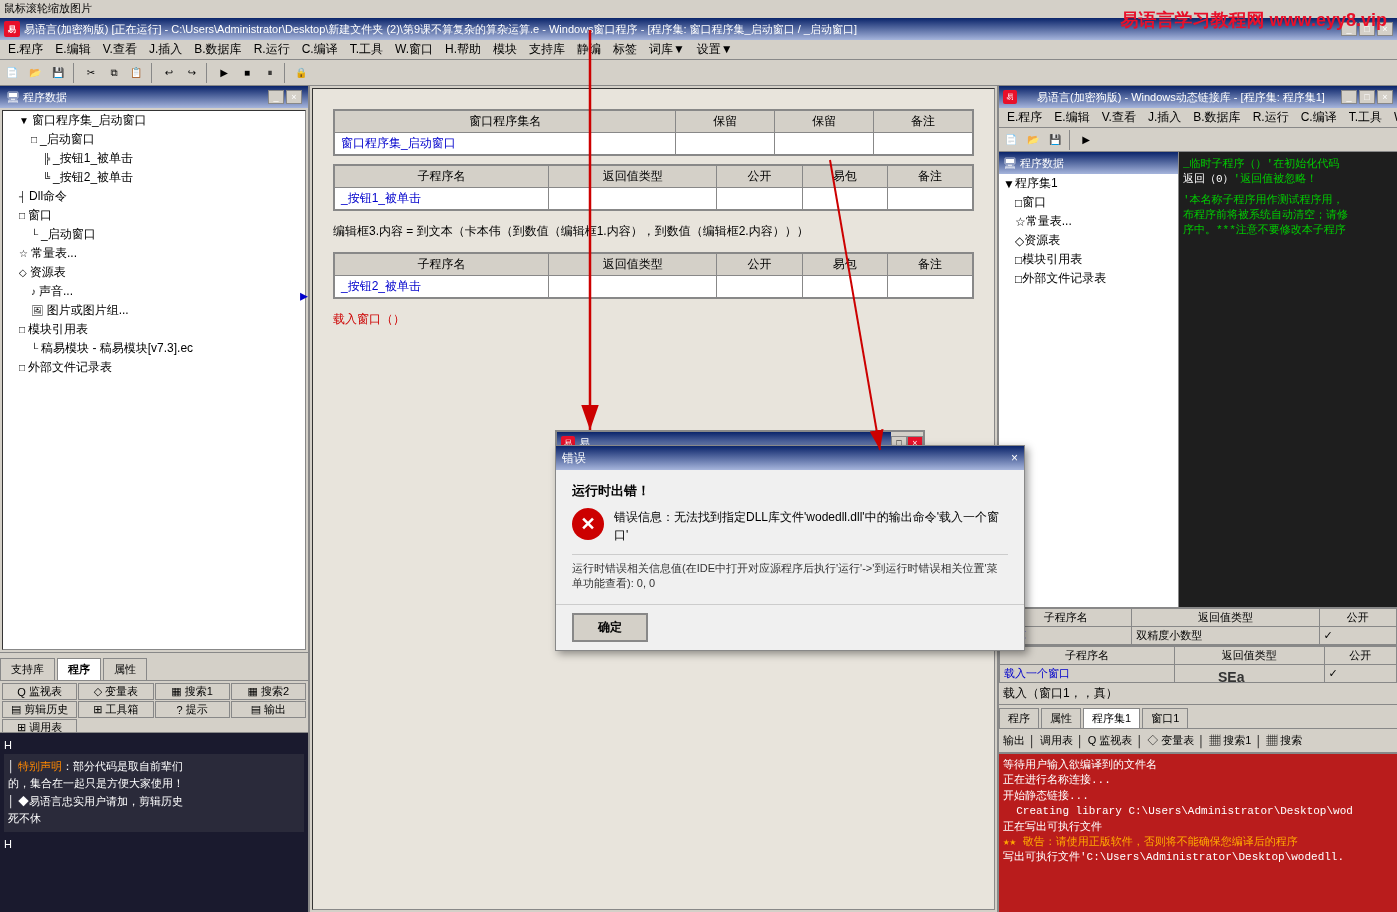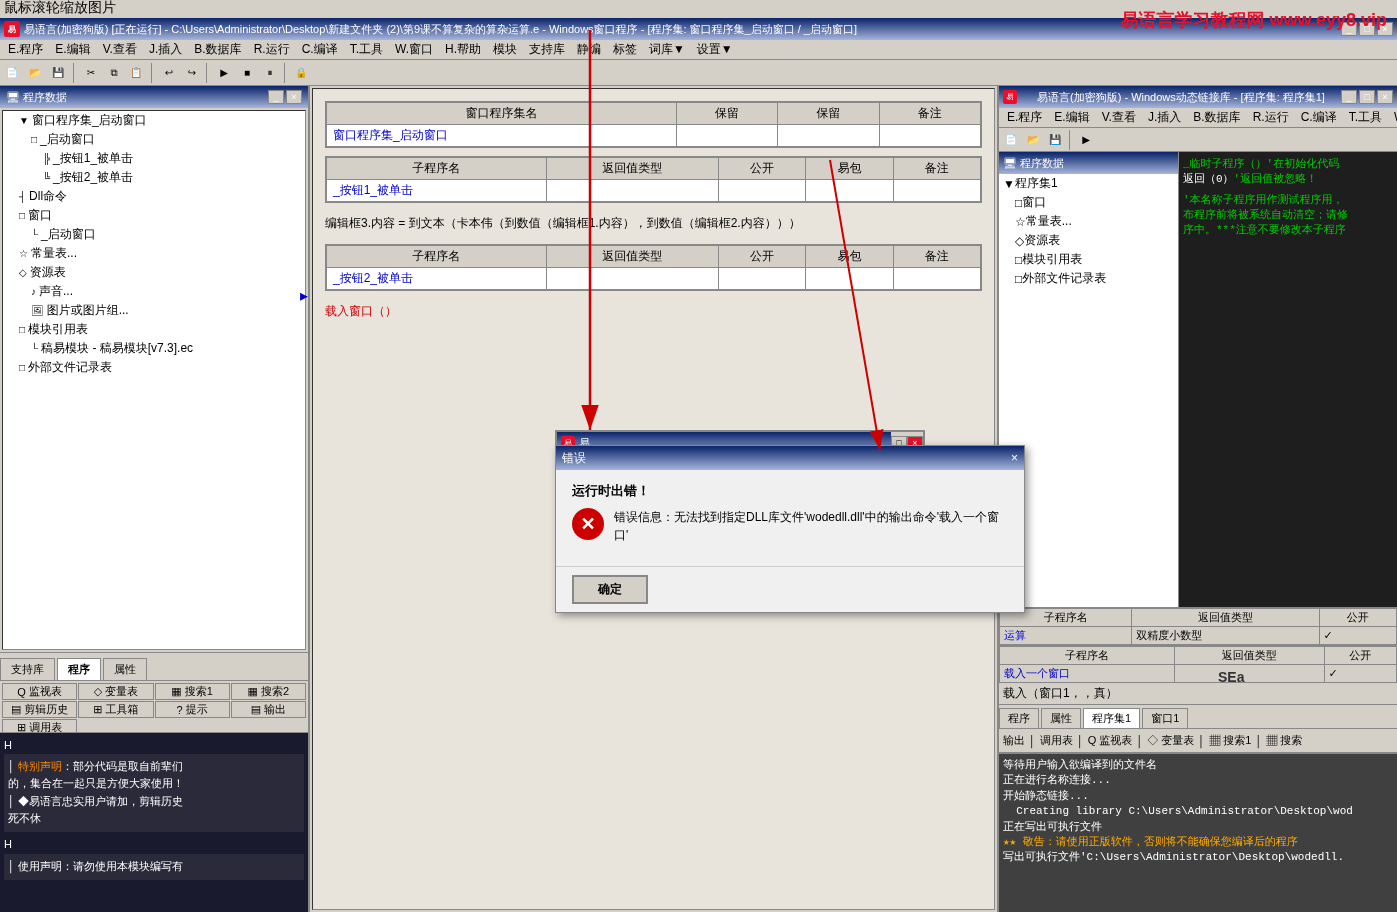--- a/index.html
+++ b/index.html
@@ -28,21 +28,21 @@
     .title-bar-outer {
       position: absolute;
       top: 0;
       left: 0;
       right: 0;
       height: 16px;
       background: #d4d0c8;
       display: flex;
       align-items: center;
       padding-left: 4px;
-      font-size: 14px;
+      font-size: 11px;
       color: #000;
     }
 
     
     .main-ide {
       position: absolute;
       top: 18px;
       left: 0;
       right: 0;
       bottom: 0;
@@ -240,21 +240,21 @@
       flex-direction: column;
       background: #d4d0c8;
     }
 
     .center-content {
       flex: 1;
       background: #e8e4dc;
       border: 1px inset #888;
       margin: 2px;
       overflow: auto;
-      padding: 12px;
+      padding: 20px;
     }
 
     .table-section {
       background: white;
       border: 1px solid #888;
       margin-bottom: 8px;
     }
 
     .table-section table {
       width: 100%;
@@ -408,21 +408,21 @@
       font-weight: normal;
     }
     .right-subtable table td {
       border: 1px solid #888;
       padding: 1px 4px;
     }
 
     
     .output-console {
       height: 160px;
-      background: #404040;
+      background: #b91c1c;
       color: #e0e0e0;
       font-family: 'Courier New', monospace;
       font-size: 11px;
       padding: 4px;
       overflow-y: auto;
       border-top: 2px solid #888;
     }
 
     .output-console .out-line { line-height: 1.4; }
     .output-console .out-white { color: #ffffff; }
@@ -731,23 +731,20 @@
 
       <div class="left-bottom-text">
         <div class="text-line">H</div>
         <div style="padding: 4px; background: #2a2a3a; color: #fff; font-size: 11px; line-height: 1.6;">
           <div>│ <span style="color:#ff8800">特别声明</span>：部分代码是取自前辈们</div>
           <div>的，集合在一起只是方便大家使用！</div>
           <div>│ ◆易语言忠实用户请加，剪辑历史</div>
           <div>死不休</div>
         </div>
         <div class="text-line" style="color:#fff;margin-top:4px;">H</div>
-        <div style="padding: 4px; background: #2a2a3a; color: #fff; font-size: 11px; line-height: 1.6; margin-top:2px;">
-          <div>│ 使用声明：请勿使用本模块编写有</div>
-        </div>
       </div>
     </div>
 
     <div style="position:relative;">
       <div style="position:absolute; left:-10px; top:200px; color:#0000cc; font-size:16px; z-index:200; cursor:pointer;">▸</div>
     </div>
 
     <div class="center-panel">
       <div class="center-content">
 
@@ -991,20 +988,21 @@
   <div class="error-dialog-title">
     <span>错误</span>
     <span style="cursor:pointer;">×</span>
   </div>
   <div class="error-dialog-body">
     <div class="error-header">运行时出错！</div>
     <div class="error-icon-row">
       <div class="error-circle-icon">✕</div>
       <div class="error-message">错误信息：无法找到指定DLL库文件'wodedll.dll'中的输出命令'载入一个窗口'</div>
     </div>
+    <div class="error-hint">运行时错误相关信息值(在IDE中打开对应源程序后执行'运行'-&gt;'到运行时错误相关位置'菜单功能查看): 0, 0</div>
   </div>
   <div class="error-dialog-footer">
     <button class="ok-button">确定</button>
   </div>
 </div>
 
 <svg style="position:absolute;top:0;left:0;width:1397px;height:912px;pointer-events:none;z-index:700;">
 
   <defs>
     <marker id="arrowhead" markerWidth="10" markerHeight="7" refX="10" refY="3.5" orient="auto">

